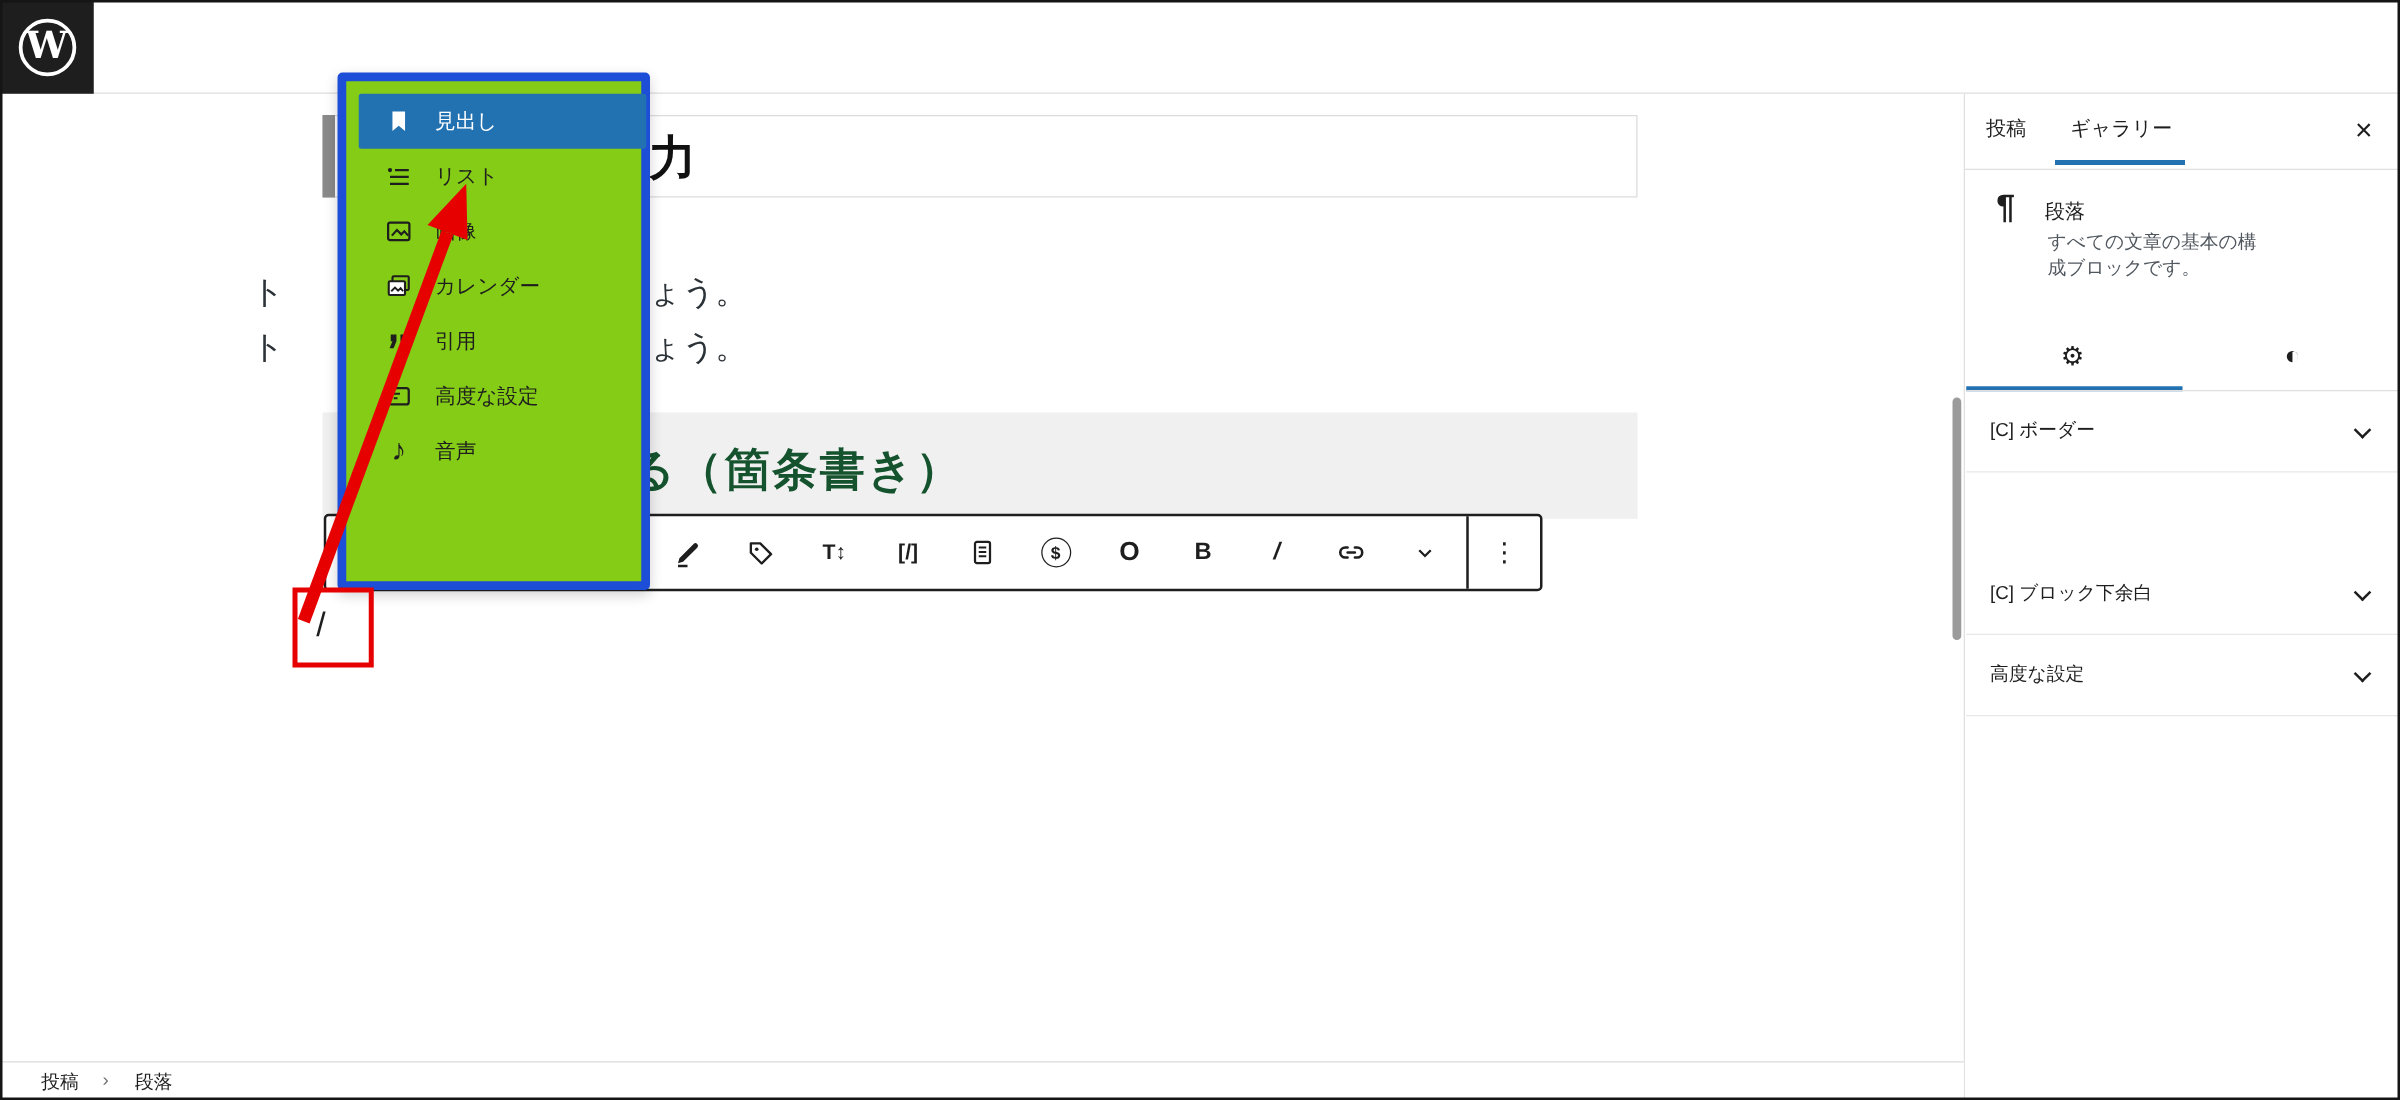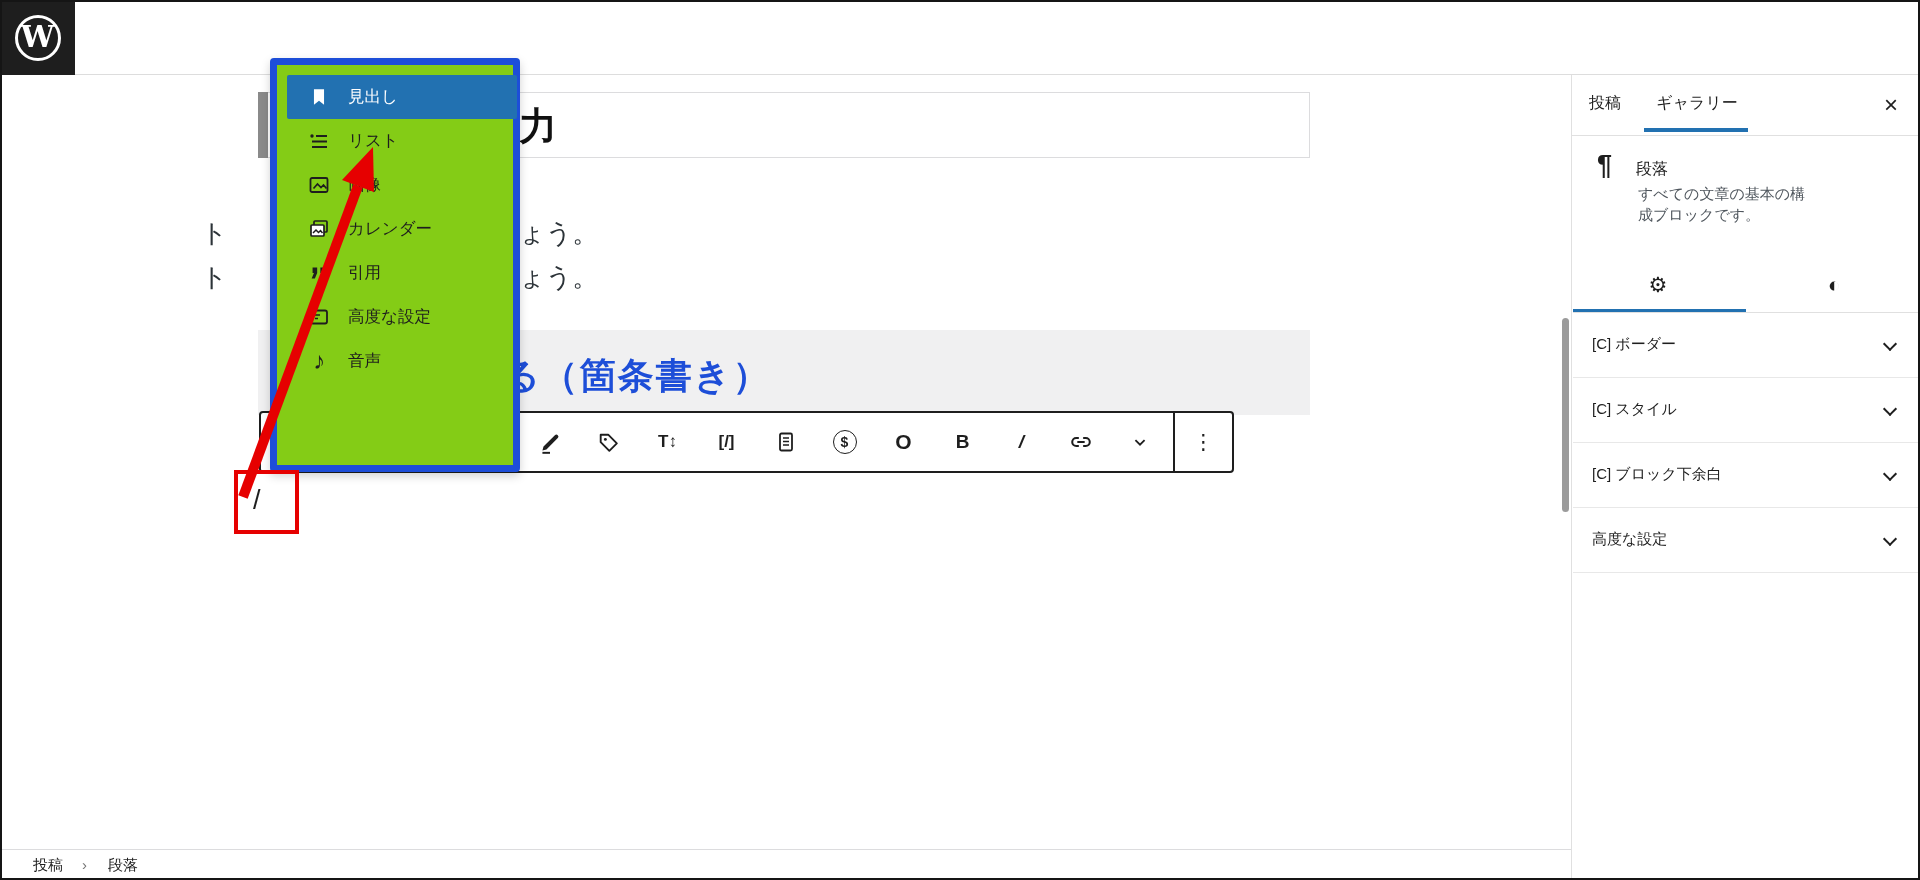--- a/index.html
+++ b/index.html
@@ -32,21 +32,21 @@
 
   
   .canvas { position:absolute; left:0; top:75px; width:1571px; height:774px; background:#fff; z-index:1; }
   .title-box { position:absolute; left:258px; top:17px; width:1052px; height:66px; border:1px solid #dcdcde; background:#fff; }
   .title-accent { position:absolute; left:258px; top:17px; width:10px; height:66px; background:#8a8a8a; }
   .title-frag { position:absolute; left:519px; top:26px; font-size:38px; font-weight:bold; color:#111; letter-spacing:1px; }
   .para-frag { position:absolute; font-size:26px; color:#2c3338; }
   .p1s { left:201px; top:141px; } .p1e { left:519px; top:141px; }
   .p2s { left:201px; top:185px; } .p2e { left:519px; top:185px; }
   .heading-bar { position:absolute; left:258px; top:255px; width:1052px; height:85px; background:#f0f0f1; }
-  .heading-frag { position:absolute; left:503px; top:277px; font-size:36px; font-weight:bold; color:#1d4ed8; letter-spacing:2px; }
+  .heading-frag { position:absolute; left:503px; top:277px; font-size:36px; font-weight:bold; color:#14532d; letter-spacing:2px; }
   .slash-char { position:absolute; left:253px; top:410px; font-size:27px; color:#1e1e1e; }
 
   
   .block-toolbar { position:absolute; left:259px; top:336px; width:975px; height:62px; background:#fff; border:2px solid #1e1e1e; border-radius:4px; z-index:3; }
   .tb-btn { position:absolute; top:0; width:59px; height:58px; display:flex; align-items:center; justify-content:center; cursor:pointer; color:#1e1e1e; }
   .tb-glyph { font-size:17px; font-weight:bold; }
   .tb-italic { font-style:italic; font-weight:bold; font-size:19px; }
   .tb-O { font-size:21px; font-weight:800; }
   .tb-sep { position:absolute; left:912px; top:0; width:2px; height:58px; background:#1e1e1e; }
   .tb-more { position:absolute; left:914px; top:0; width:57px; height:58px; display:flex; align-items:center; justify-content:center; font-size:21px; cursor:pointer; }
@@ -299,24 +299,20 @@
   <div class="pt-btn pt-styles">
     <span>◐</span>
   </div>
   <div class="pt-underline"></div>
   <div class="pt-border"></div>
 
   <div class="acc-row acc1">
     <span class="acc-label">[C] ボーダー</span>
     <span class="chev"></span>
   </div>
-  <div class="acc-row acc2">
-    <span class="acc-label">[C] スタイル</span>
-    <span class="chev"></span>
-  </div>
   <div class="acc-row acc3">
     <span class="acc-label">[C] ブロック下余白</span>
     <span class="chev"></span>
   </div>
   <div class="acc-row acc4">
     <span class="acc-label">高度な設定</span>
     <span class="chev"></span>
   </div>
 </div>
 

